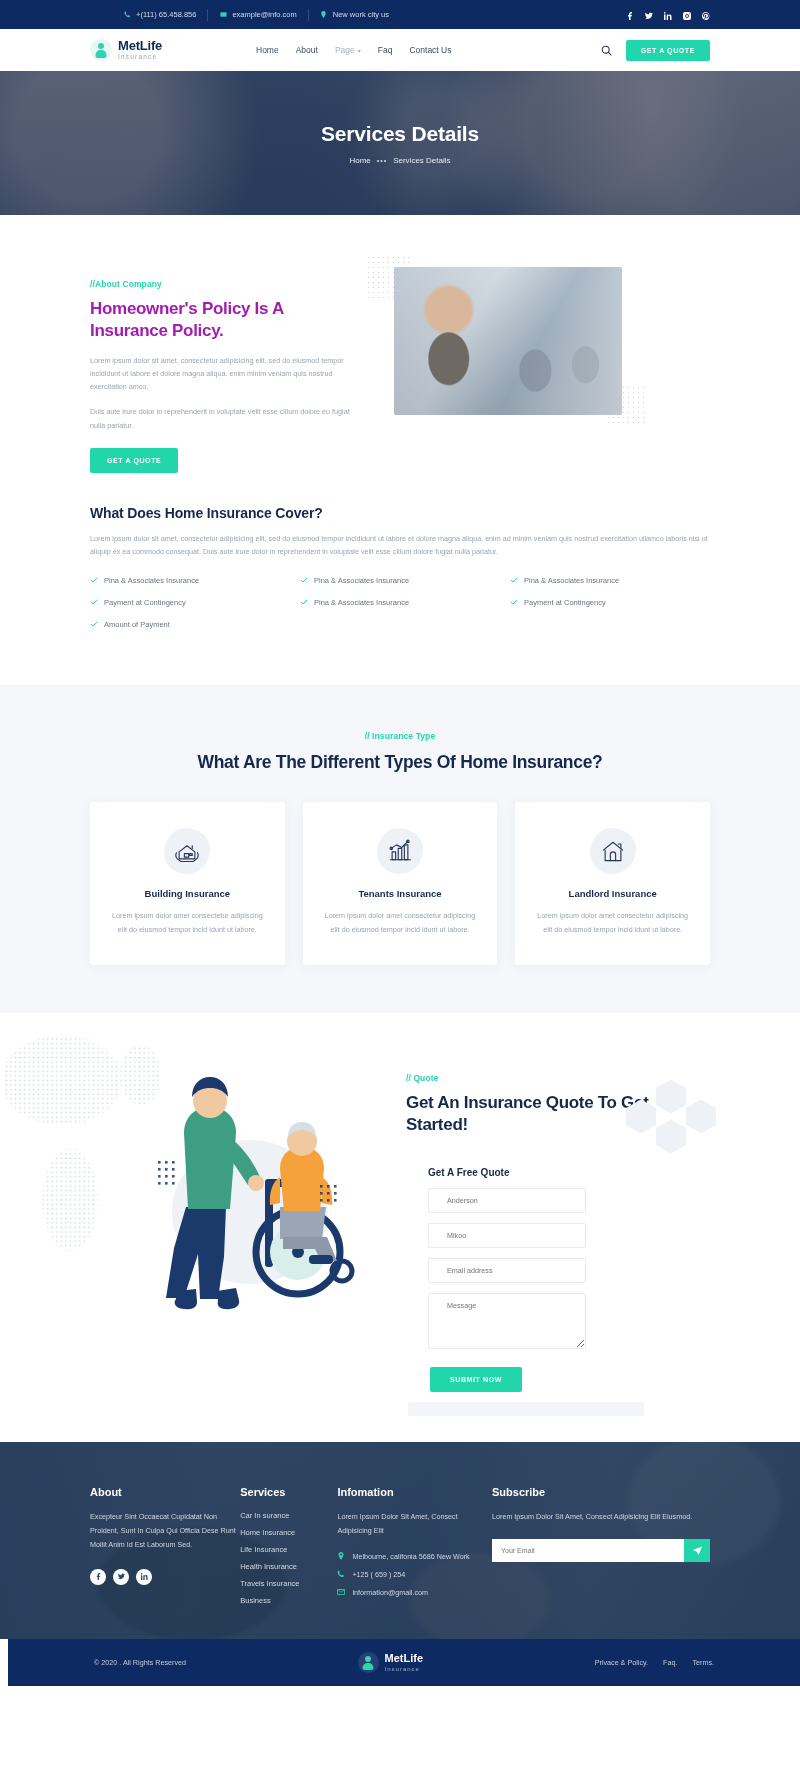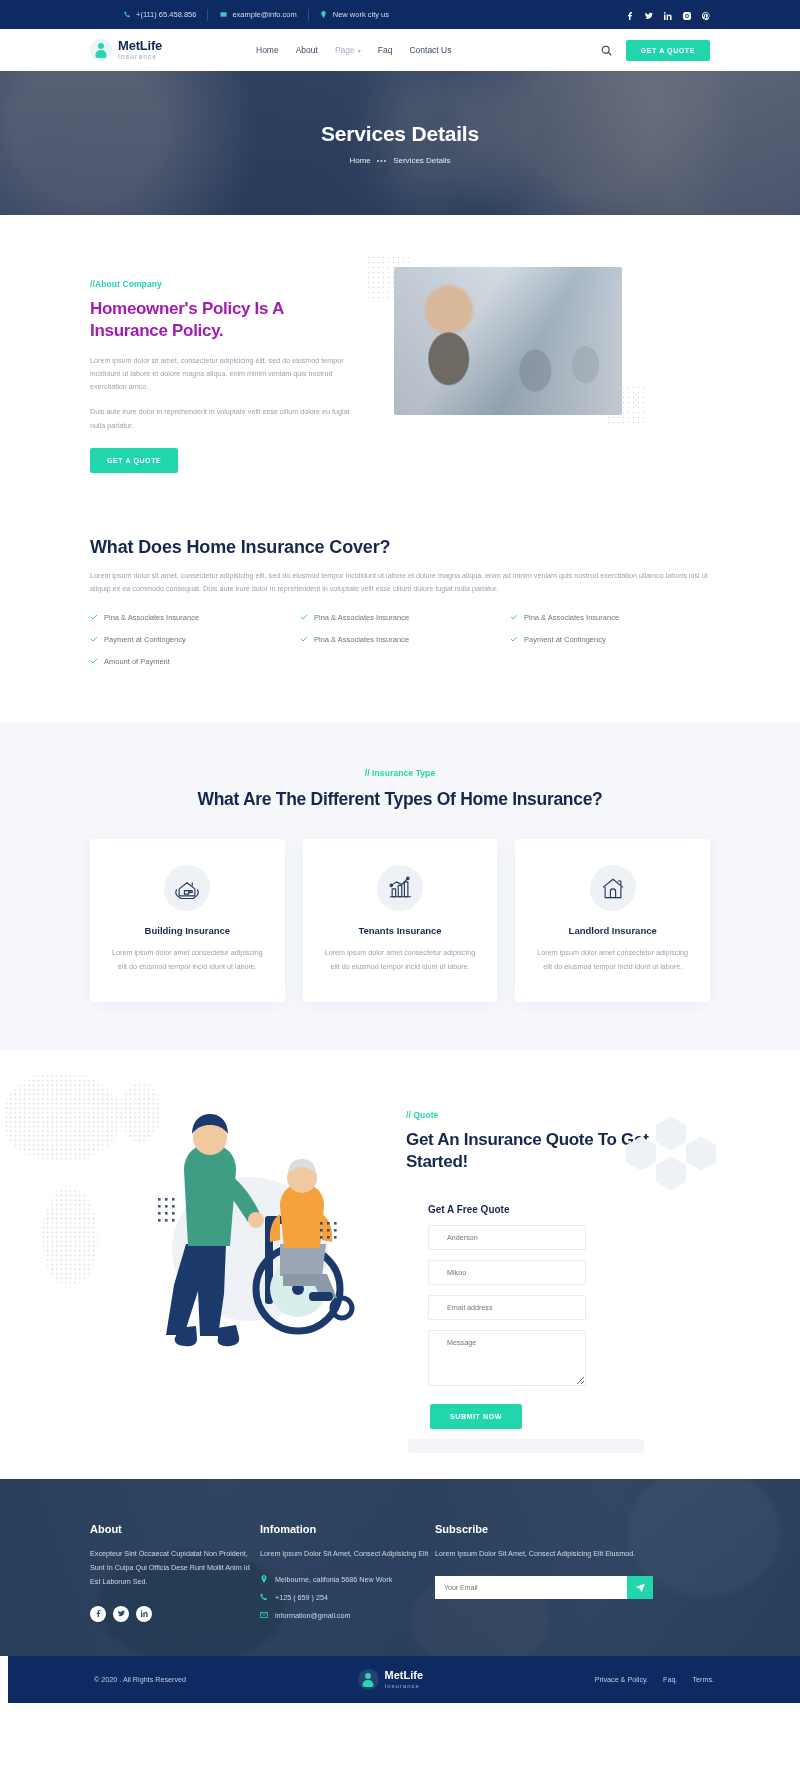--- a/index.html
+++ b/index.html
@@ -156,21 +156,21 @@
     background:
       radial-gradient(ellipse 34px 44px at 24% 62%, #6e6a63 0 58%, transparent 62%),
       radial-gradient(circle at 24% 29%, #d9b79b 0 11%, transparent 13%),
       radial-gradient(ellipse 26px 34px at 62% 70%, rgba(120,130,145,0.5) 0 60%, transparent 64%),
       radial-gradient(ellipse 22px 30px at 84% 66%, rgba(150,160,172,0.5) 0 60%, transparent 64%),
       linear-gradient(180deg, rgba(255,255,255,0.12), rgba(90,100,115,0.22));
   }
 
   
   .cover { padding: 20px 0 56px; }
-  .h3 { font-size: 18px; font-weight: 700; color: #16294d; letter-spacing: -0.15px; margin-top: 32px; }
+  .h3 { font-size: 14px; font-weight: 700; color: #16294d; letter-spacing: -0.15px; }
   .cover .p { margin-top: 11px; }
   .checks {
     margin-top: 17px;
     display: grid; grid-template-columns: repeat(3, 1fr);
     row-gap: 13px; column-gap: 10px;
   }
   .chk { display: flex; align-items: center; gap: 6px; }
   .chk svg { width: 8px; height: 8px; stroke: #2fd3b0; fill: none; stroke-width: 2; flex: 0 0 8px; }
   .chk span { font-size: 7.5px; color: #6b7484; }
 
@@ -641,20 +641,31 @@
               </svg>
             </a>
           <a class="f-soc" href="#">
               <svg viewBox="0 0 16 16">
                 <path d="M0 5h3v11H0zM1.5 0a1.7 1.7 0 1 1 0 3.4 1.7 1.7 0 0 1 0-3.4zM5.5 5h3v1.5c.5-.9 1.6-1.7 3-1.7 3 0 3.5 1.9 3.5 4.5V16h-3v-5.6c0-1.4 0-3-1.8-3s-2 1.4-2 2.9V16h-3z"></path>
               </svg>
             </a>
         </div>
       </div>
 
+      <div class="fcol-serv">
+        <div class="f-title">Services</div>
+        <div class="f-links">
+          <a href="#">Car In surance</a>
+          <a href="#">Home Insurance</a>
+          <a href="#">Life Insurance</a>
+          <a href="#">Health Insurance</a>
+          <a href="#">Travels Insurance</a>
+          <a href="#">Business</a>
+        </div>
+      </div>
 
       <div class="fcol-info">
         <div class="f-title">Infomation</div>
         <div class="f-txt">Lorem Ipsum Dolor Sit Amet, Consect Adipisicing Elit</div>
         <div class="f-contact">
           <div class="f-c-item">
             <svg viewBox="0 0 16 16">
                 <path d="M8 0C5 0 3 2 3 5c0 4 5 11 5 11s5-7 5-11c0-3-2-5-5-5zm0 7a2 2 0 1 1 0-4 2 2 0 0 1 0 4z"></path>
               </svg>
             <span>Melbourne, califonia 5686 New Work</span>

